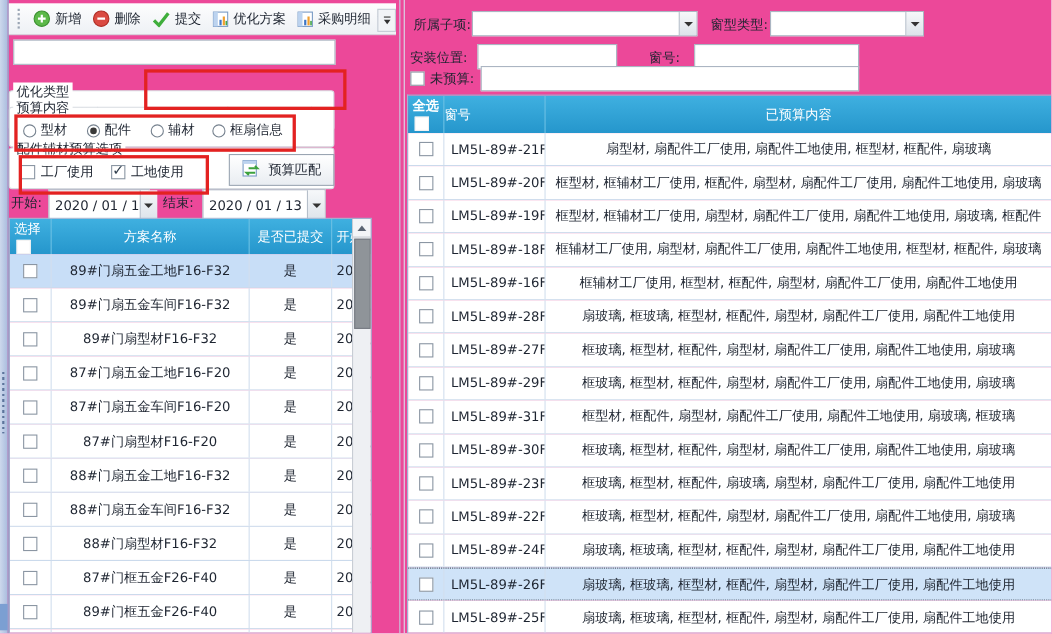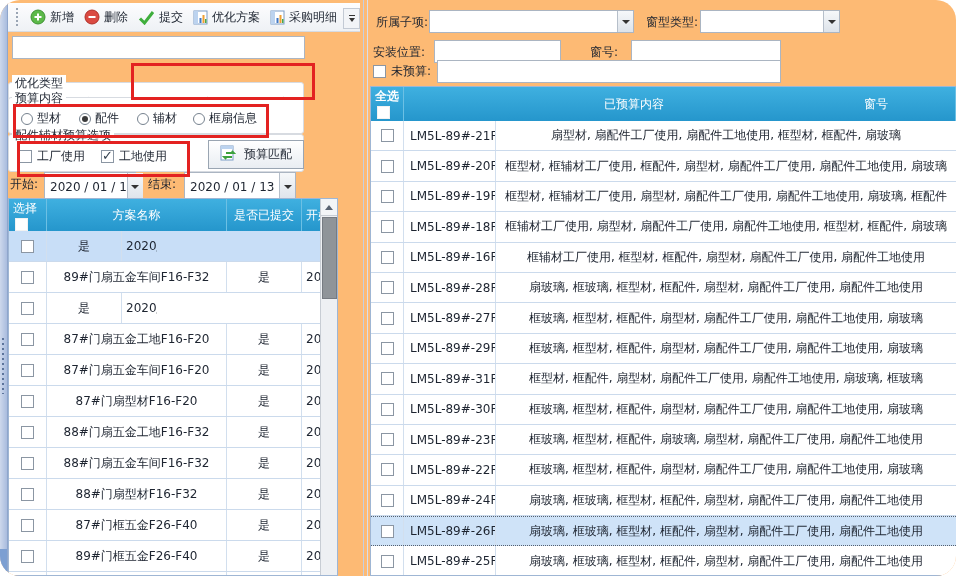--- a/index.html
+++ b/index.html
@@ -1,17 +1,17 @@
 <!DOCTYPE html>
 <html><head>
 <meta charset="utf-8">
 <style>
   html,body{margin:0;padding:0;background:#fff;}
-  #screen{position:relative;width:956px;height:576px;background:#fdba74;overflow:hidden;
-          font-family:"DejaVu Sans","Liberation Sans",sans-serif;font-size:12px;color:#1d2430;border-radius:20px;}
+  #screen{position:relative;width:956px;height:576px;background:#ec4899;overflow:hidden;
+          font-family:"DejaVu Sans","Liberation Sans",sans-serif;font-size:12px;color:#1d2430;}
   .abs{position:absolute;}
 
   
   #left-strip{left:0;top:0;width:7px;height:576px;background:linear-gradient(to right,#cdd8ec,#a9bcde);border-right:1px solid #8fa6cc;}
   #left-strip .grip{position:absolute;left:2px;top:338px;width:2px;height:56px;background:repeating-linear-gradient(to bottom,#5c749c 0 2px,transparent 2px 5px);}
   #left-strip .endcap{position:absolute;left:0;top:549px;width:7px;height:24px;background:#7c9fd2;}
 
   
   #left-panel{left:8px;top:0;width:354px;height:576px;}
   #toolbar{position:absolute;left:0;top:3px;width:352px;height:29px;background:linear-gradient(#fdfdfe,#eef1f5);
@@ -264,37 +264,39 @@
         <div class="hc pc1">方案名称</div>
         <div class="hc pc2">是否已提交</div>
         <div class="hc pc3">开始</div>
       </div>
       <div>
 
           <div class="trow selected">
             <div class="c pc0">
               <span class="cbx"></span>
             </div>
+            <div class="c pc1">89#门扇五金工地F16-F32</div>
             <div class="c pc2">是</div>
             <div class="c pc3">2020/0</div>
           </div>
 
           <div class="trow">
             <div class="c pc0">
               <span class="cbx"></span>
             </div>
             <div class="c pc1">89#门扇五金车间F16-F32</div>
             <div class="c pc2">是</div>
             <div class="c pc3">2020/0</div>
           </div>
 
           <div class="trow">
             <div class="c pc0">
               <span class="cbx"></span>
             </div>
+            <div class="c pc1">89#门扇型材F16-F32</div>
             <div class="c pc2">是</div>
             <div class="c pc3">2020/0</div>
           </div>
 
           <div class="trow">
             <div class="c pc0">
               <span class="cbx"></span>
             </div>
             <div class="c pc1">87#门扇五金工地F16-F20</div>
             <div class="c pc2">是</div>
@@ -415,22 +417,22 @@
     </span>
     <input class="abs textbox" style="left: 67px; top: 60px; width: 344px; height: 23px;">
 
 
     <div id="win-table">
       <div class="thead">
         <div class="hc wc0 selcol">
           <span>全选</span>
           <span class="cbx"></span>
         </div>
+        <div class="hc wc1" style="justify-content:center;padding-left:0">窗号</div>
         <div class="hc wc2">已预算内容</div>
-        <div class="hc wc1" style="justify-content:center;padding-left:0">窗号</div>
       </div>
       <div>
 
           <div class="trow">
             <div class="c wc0">
               <span class="cbx"></span>
             </div>
             <div class="c wc1">LM5L-89#-21F19</div>
             <div class="c wc2">扇型材, 扇配件工厂使用, 扇配件工地使用, 框型材, 框配件, 扇玻璃</div>
           </div>

